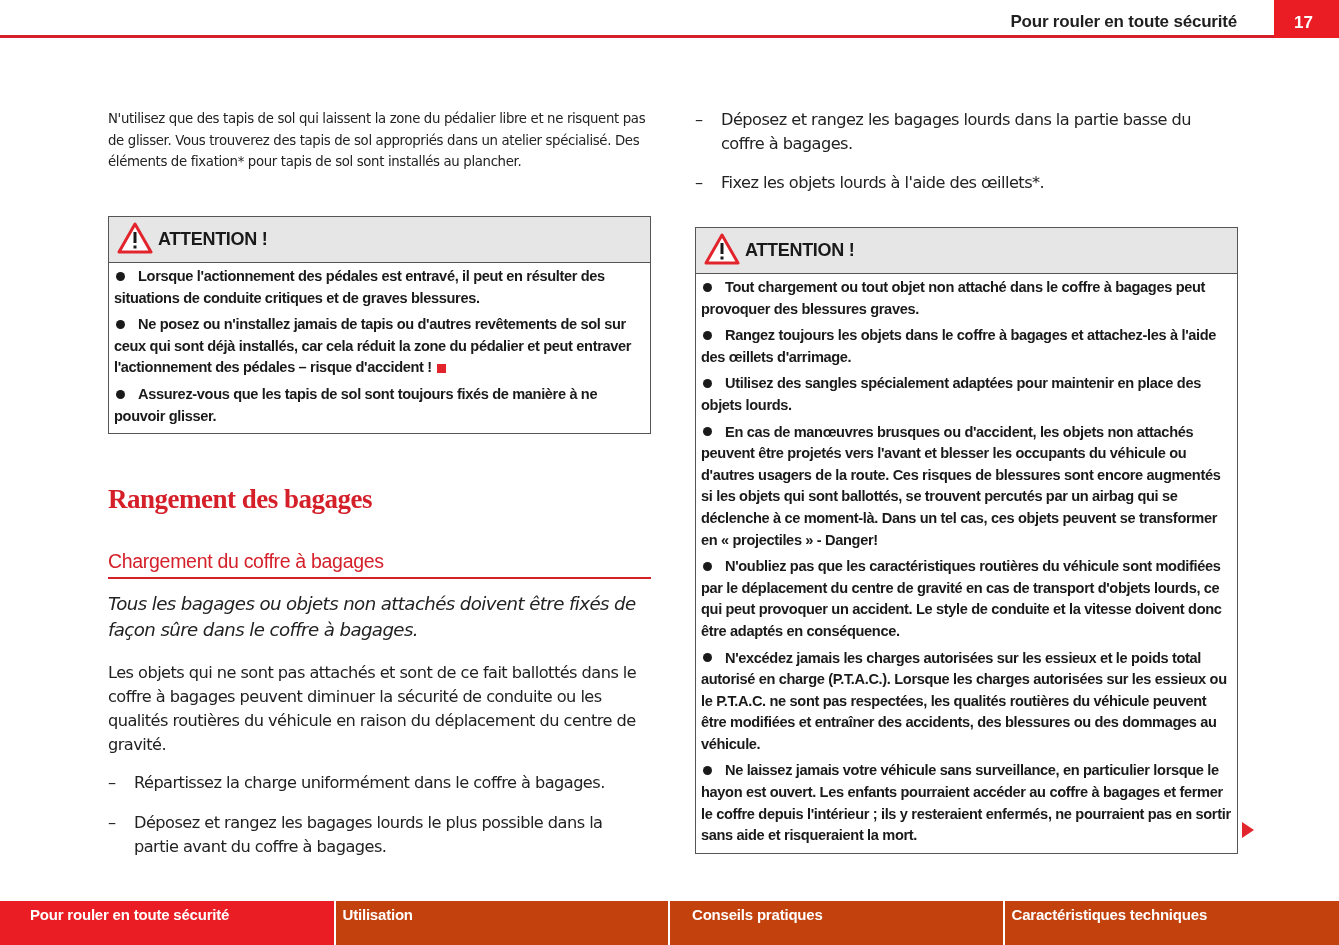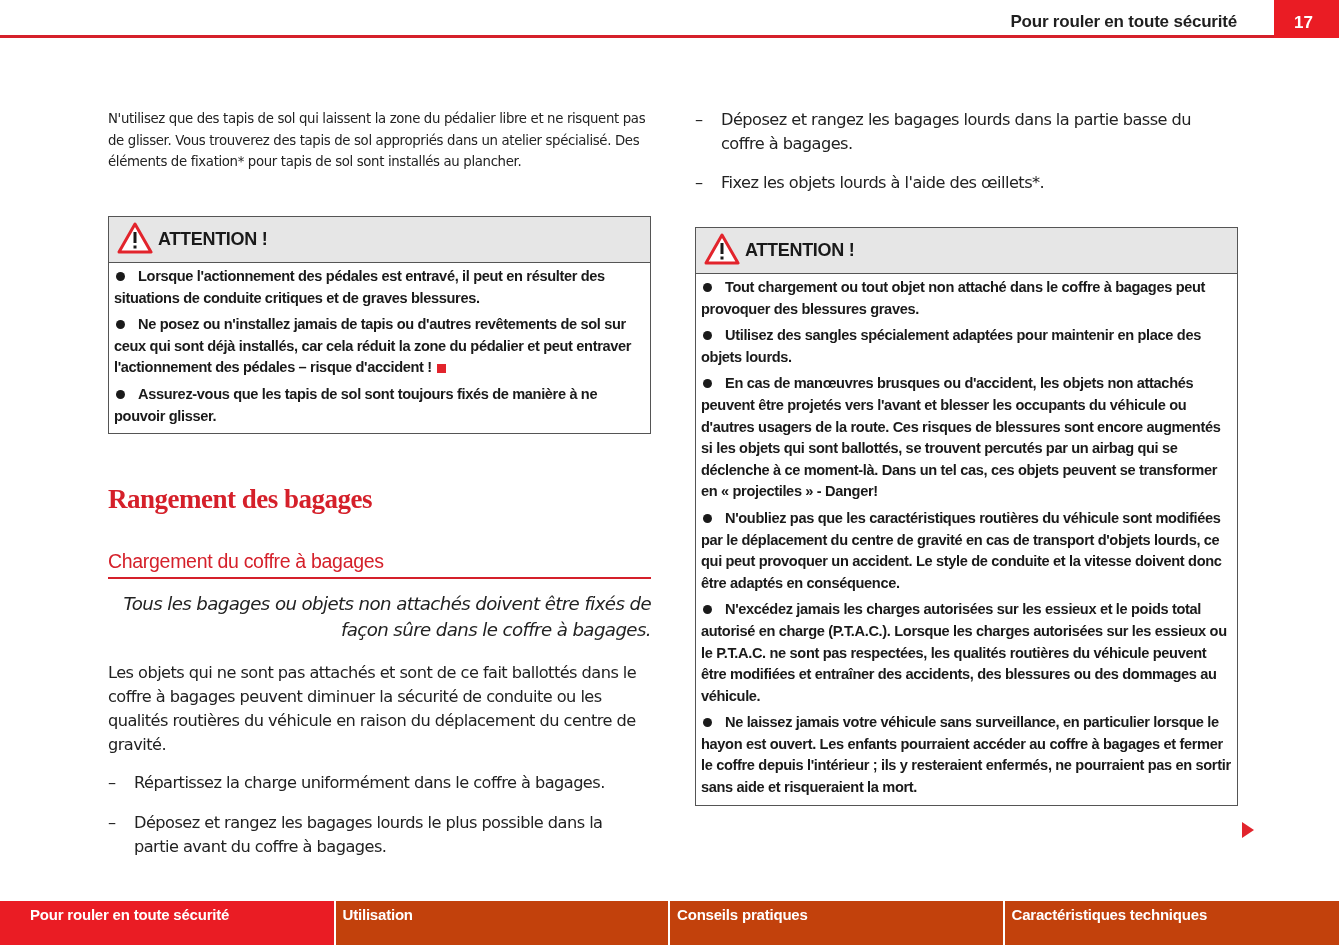--- a/index.html
+++ b/index.html
@@ -11,21 +11,21 @@
   .header-title { position: absolute; right: 102px; top: 12px; font-family: "Liberation Sans", sans-serif; font-weight: bold; font-size: 17px; color: #1f1f1f; letter-spacing: -0.2px; }
   .page-number { position: absolute; left: 1274px; top: 0; width: 65px; height: 38px; background: #ea1c24; color: #fff; font-family: "Liberation Sans", sans-serif; font-weight: bold; font-size: 17px; padding: 13px 0 0 20px; }
 
   
   .col { position: absolute; top: 0; }
   .col-left { left: 108px; width: 543px; }
   .col-right { left: 695px; width: 543px; }
 
   .p-small { font-family: "DejaVu Sans", sans-serif; font-size: 13.3px; line-height: 21.5px; color: #222; letter-spacing: -0.35px; }
   .p-body { font-family: "DejaVu Sans", sans-serif; font-size: 16.2px; line-height: 24px; color: #222; letter-spacing: -0.55px; }
-  .p-intro { font-family: "DejaVu Sans", sans-serif; font-style: italic; font-size: 18.2px; line-height: 26px; color: #222; letter-spacing: -0.6px; text-align: right; }
+  .p-intro { font-family: "DejaVu Sans", sans-serif; font-style: italic; font-size: 18.2px; line-height: 26px; color: #222; letter-spacing: -0.6px; }
 
   .dash-item { position: relative; padding-left: 26px; }
   .dash-item .dash { position: absolute; left: 0; top: 0; }
 
   
   .warn-box { position: absolute; border: 1px solid #555; background: #fff; }
   .warn-head { background: #e6e6e6; border-bottom: 1px solid #555; height: 46px; display: flex; align-items: center; padding-left: 8px; }
   .warn-head svg { width: 36px; height: 32px; }
   .warn-title { font-family: "Liberation Sans", sans-serif; font-weight: bold; font-size: 18px; margin-left: 5px; color: #1a1a1a; letter-spacing: -0.3px; }
   .warn-body { padding: 3px 5px 6px 5px; }
@@ -39,21 +39,21 @@
   .h2-rule { position: absolute; height: 1.5px; background: #d5202a; }
 
   .continue-arrow { position: absolute; left: 1242px; top: 822px; width: 0; height: 0; border-top: 8px solid transparent; border-bottom: 8px solid transparent; border-left: 12px solid #e2242c; }
 
   
   .footer { position: absolute; left: 0; top: 901px; width: 1339px; height: 44px; display: flex; }
   .tab { height: 44px; padding: 5px 0 0 0; font-family: "Liberation Sans", sans-serif; font-weight: bold; font-size: 15px; color: #fff; background: #c2410c; letter-spacing: -0.2px; }
   .tab.active { background: #ea1c24; }
   .tab-1 { width: 334px; padding-left: 30px; }
   .tab-2 { width: 333px; margin-left: 2px; padding-left: 7px; }
-  .tab-3 { width: 333px; margin-left: 2px; padding-left: 7px; }
+  .tab-3 { width: 333px; margin-left: 2px; padding-left: 22px; }
   .tab-4 { width: 335px; margin-left: 2px; padding-left: 7px; }
 </style>
 </head>
 <body>
 
 <div class="header-rule"></div>
 <div class="header-title">Pour rouler en toute sécurité</div>
 <div class="page-number">17</div>
 
 <div class="col col-left">
@@ -110,20 +110,21 @@
         <svg viewBox="0 0 36 32">
             <path d="M18 2 L34 30 L2 30 Z" fill="#fff" stroke="#e2242c" stroke-width="3" stroke-linejoin="round"></path>
             <rect x="16.5" y="10" width="3" height="11" fill="#1a1a1a"></rect>
             <rect x="16.5" y="23.5" width="3" height="3" fill="#1a1a1a"></rect>
           </svg>
       </span>
       <span class="warn-title">ATTENTION !</span>
     </div>
     <div class="warn-body">
       <div class="warn-item"><span class="bullet"></span><span>Tout chargement ou tout objet non attaché dans le coffre à bagages peut provoquer des blessures graves.</span></div>
+      <div class="warn-item"><span class="bullet"></span><span>Rangez toujours les objets dans le coffre à bagages et attachez-les à l'aide des œillets d'arrimage.</span></div>
       <div class="warn-item"><span class="bullet"></span><span>Utilisez des sangles spécialement adaptées pour maintenir en place des objets lourds.</span></div>
       <div class="warn-item"><span class="bullet"></span><span>En cas de manœuvres brusques ou d'accident, les objets non attachés peuvent être projetés vers l'avant et blesser les occupants du véhicule ou d'autres usagers de la route. Ces risques de blessures sont encore augmentés si les objets qui sont ballottés, se trouvent percutés par un airbag qui se déclenche à ce moment-là. Dans un tel cas, ces objets peuvent se transformer en « projectiles » - Danger!</span></div>
       <div class="warn-item"><span class="bullet"></span><span>N'oubliez pas que les caractéristiques routières du véhicule sont modifiées par le déplacement du centre de gravité en cas de transport d'objets lourds, ce qui peut provoquer un accident. Le style de conduite et la vitesse doivent donc être adaptés en conséquence.</span></div>
       <div class="warn-item"><span class="bullet"></span><span>N'excédez jamais les charges autorisées sur les essieux et le poids total autorisé en charge (P.T.A.C.). Lorsque les charges autorisées sur les essieux ou le P.T.A.C. ne sont pas respectées, les qualités routières du véhicule peuvent être modifiées et entraîner des accidents, des blessures ou des dommages au véhicule.</span></div>
       <div class="warn-item"><span class="bullet"></span><span>Ne laissez jamais votre véhicule sans surveillance, en particulier lorsque le hayon est ouvert. Les enfants pourraient accéder au coffre à bagages et fermer le coffre depuis l'intérieur ; ils y resteraient enfermés, ne pourraient pas en sortir sans aide et risqueraient la mort.</span></div>
     </div>
   </div>
 </div>
 
 <div class="continue-arrow"></div>

